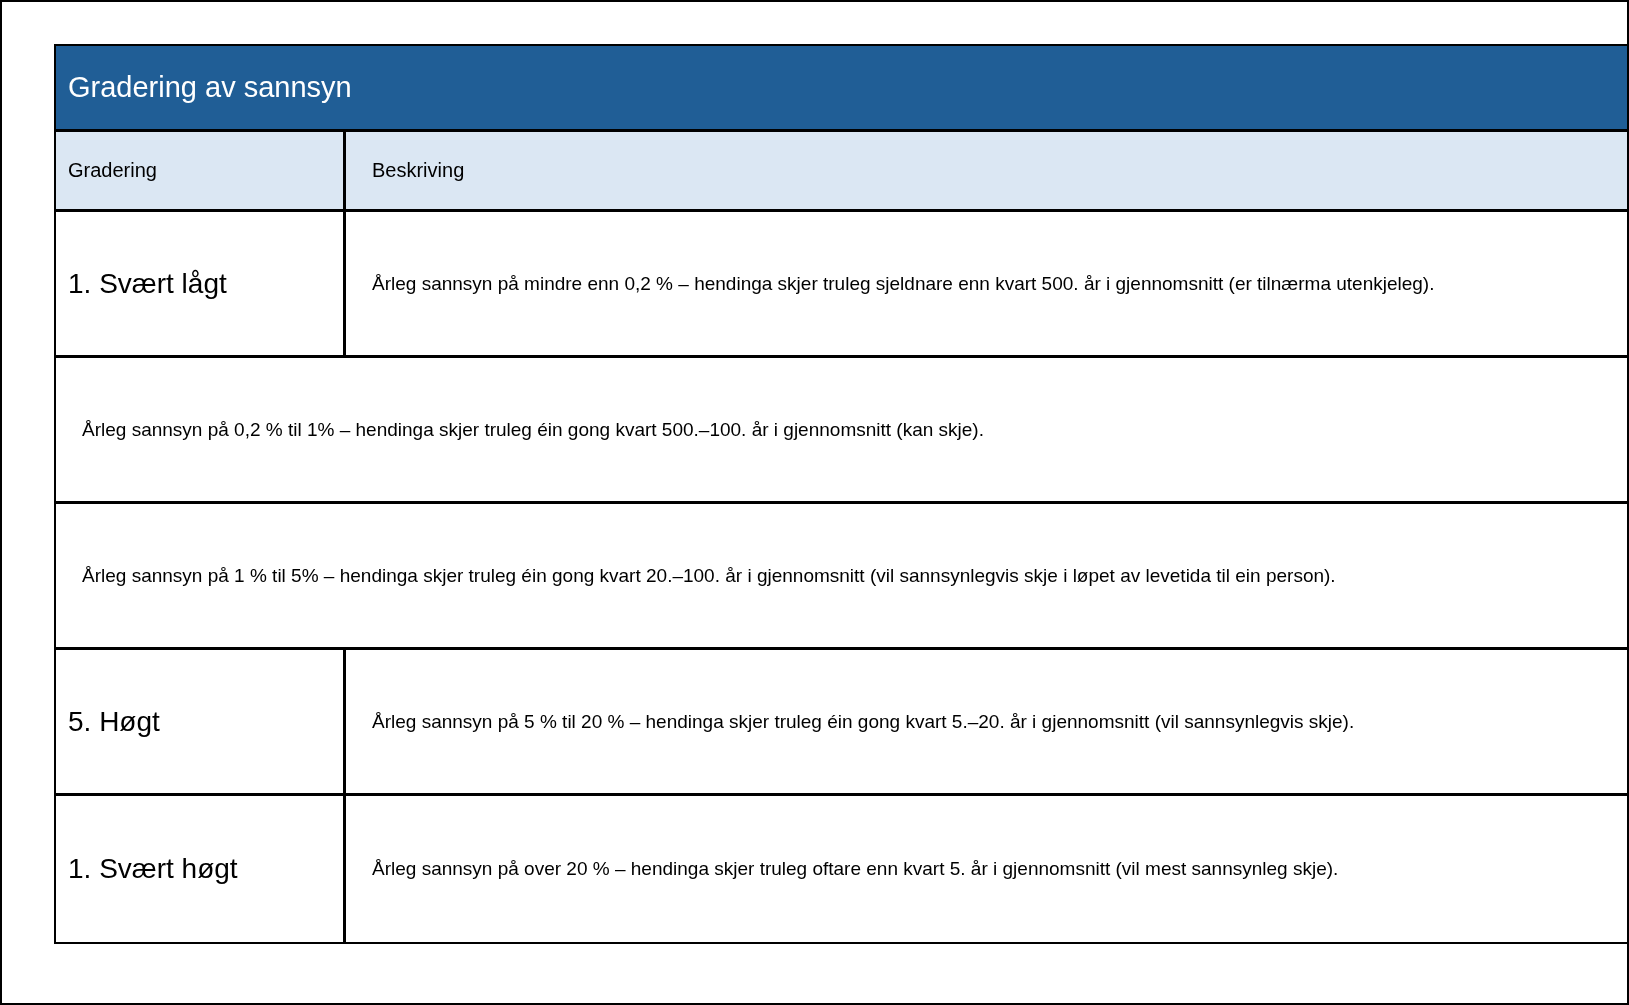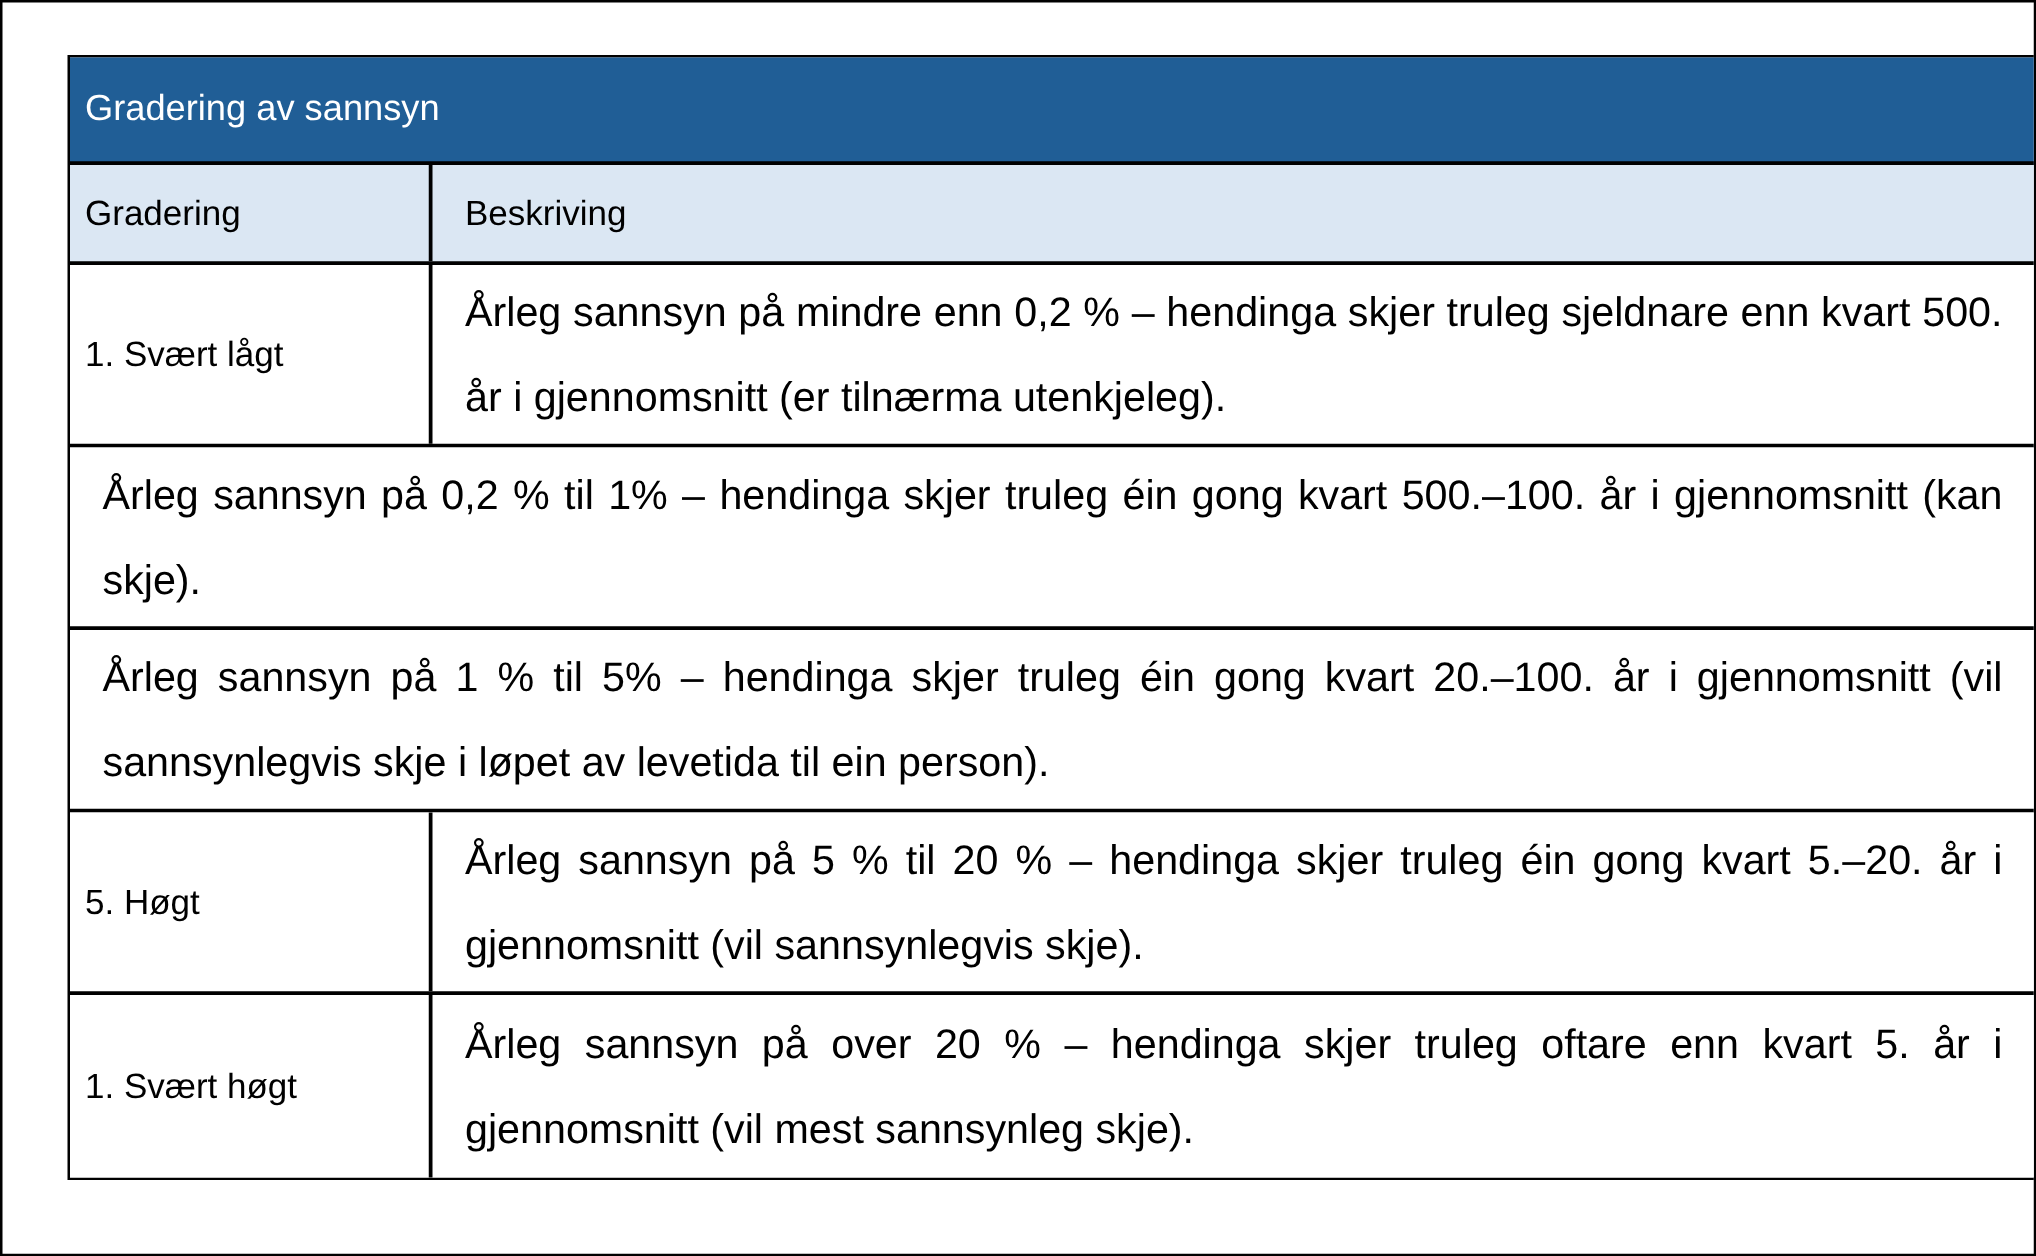--- a/index.html
+++ b/index.html
@@ -65,30 +65,30 @@
     border-right: 3px solid #000000;
     padding-left: 12px;
     padding-right: 8px;
   }
   .col2 {
     flex: 1 1 auto;
     padding-left: 26px;
     padding-right: 34px;
   }
   .header-cell {
-    font-size: 28px;
+    font-size: 20px;
     color: #000000;
   }
   .grade-cell {
     font-size: 28px;
   }
   .desc-cell p {
     margin: 0;
-    font-size: 33px;
-    line-height: 68px;
+    font-size: 19px;
+    line-height: 80px;
     text-align: justify;
   }
 </style>
 </head>
 <body>
 
 <div class="page">
   <div class="doc-table">
 
     <div class="title-bar">

